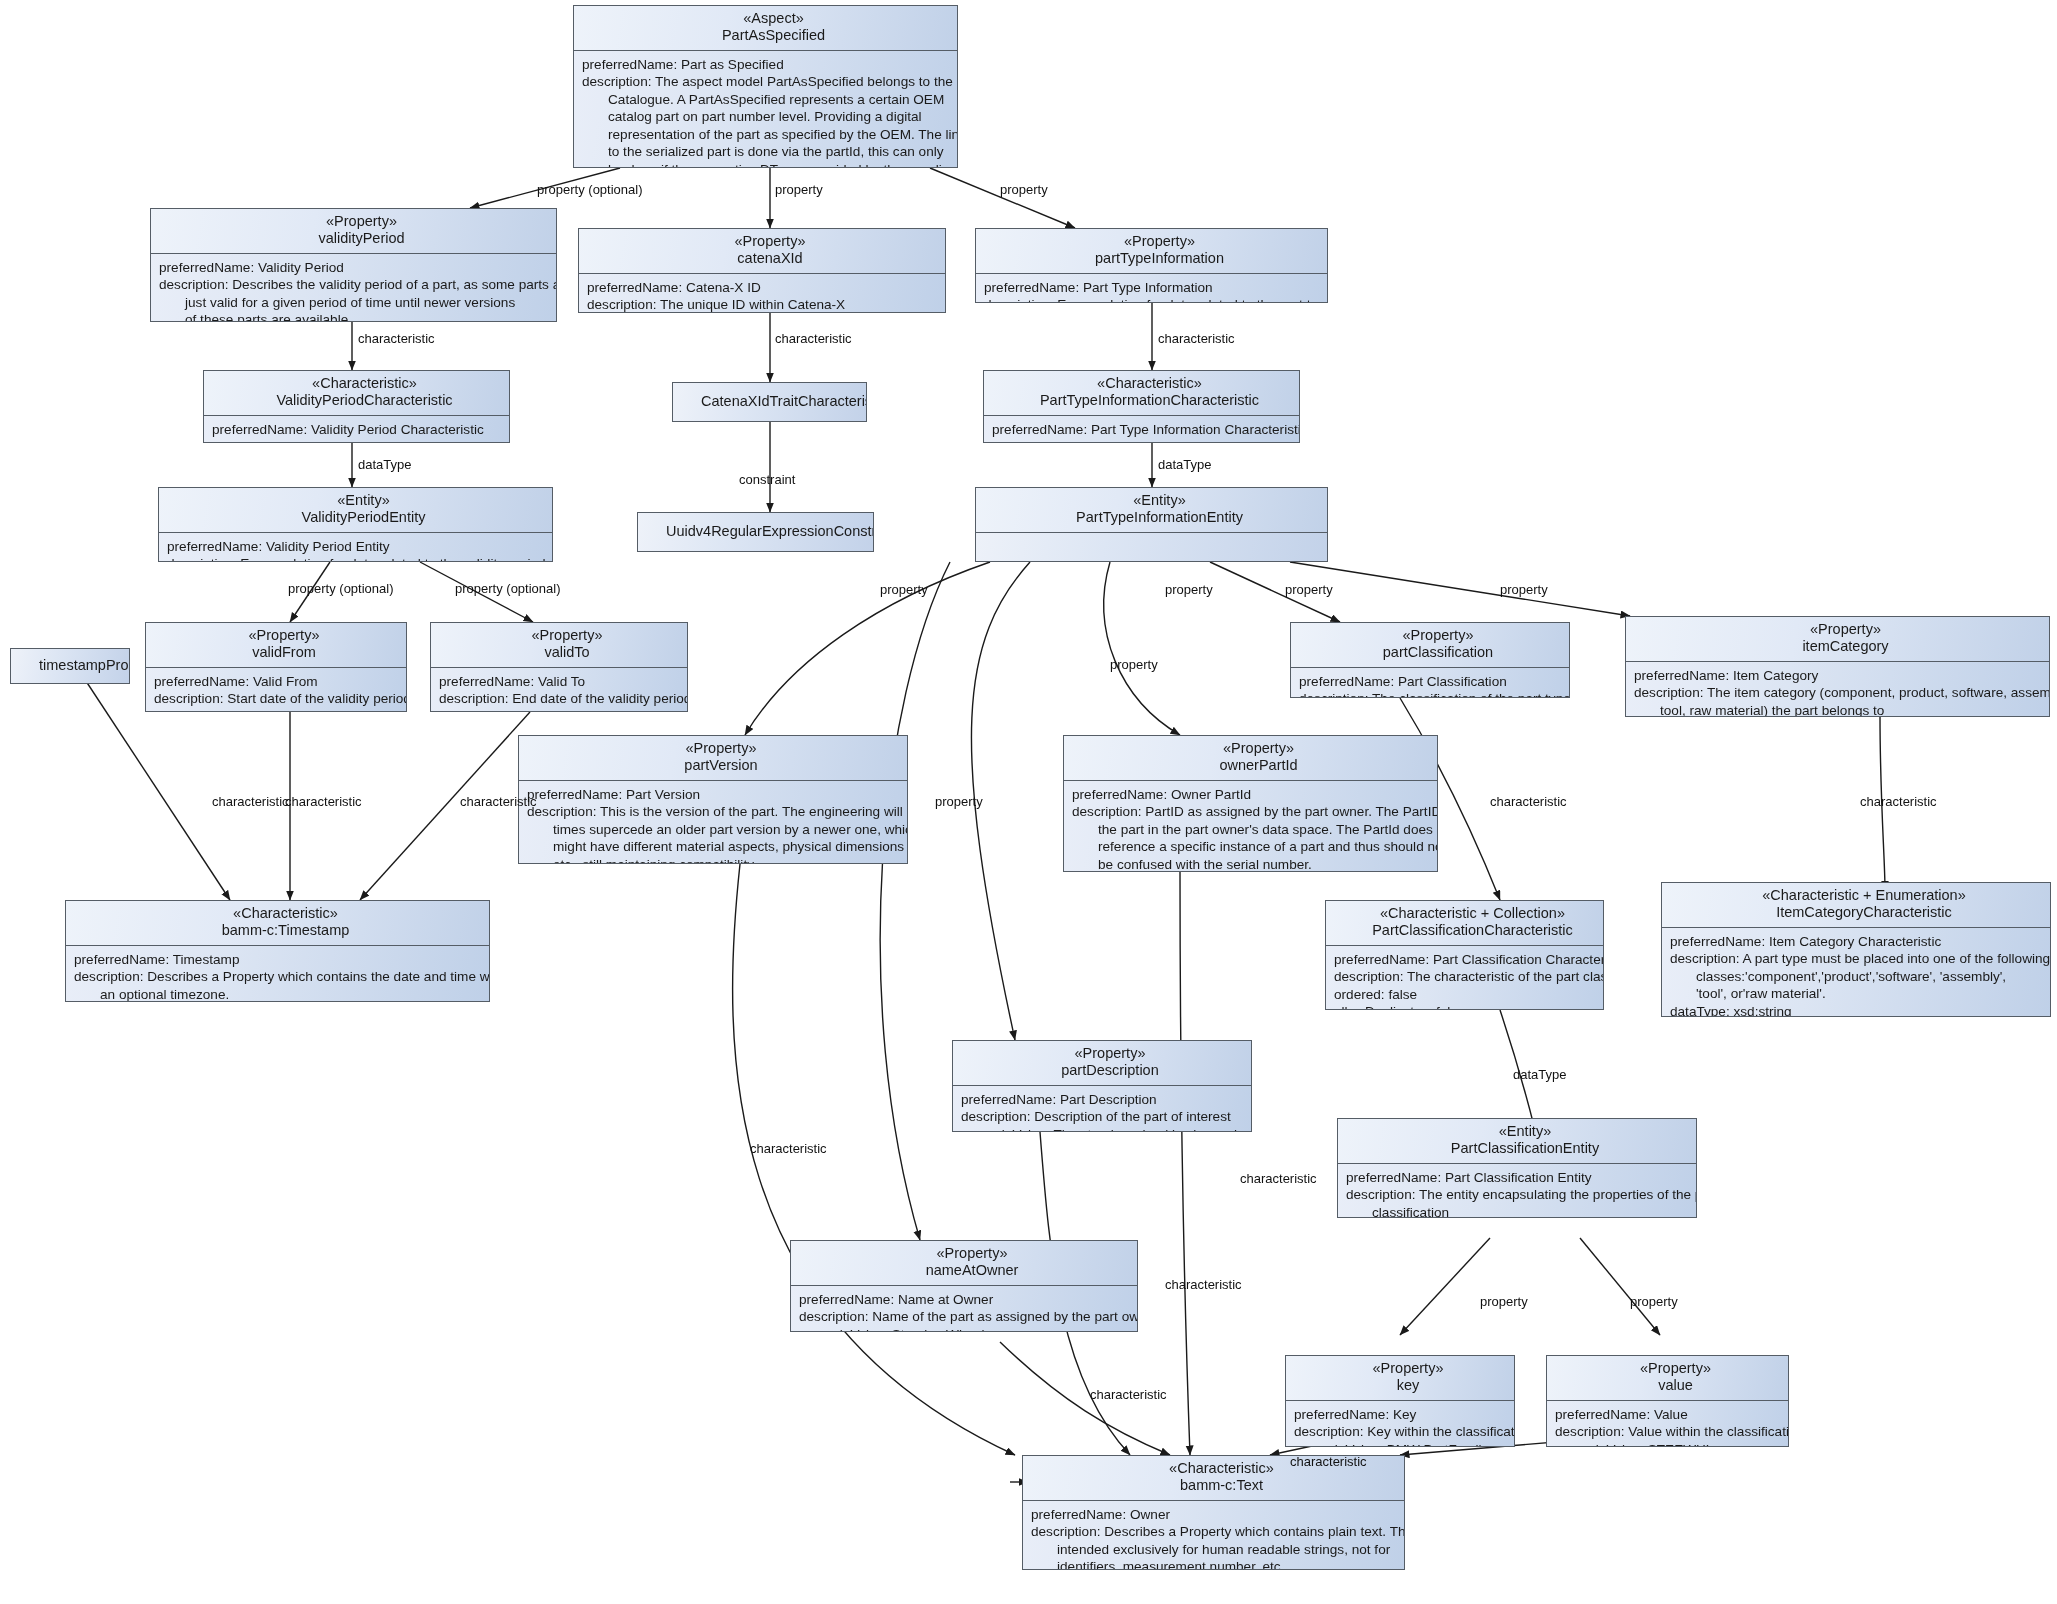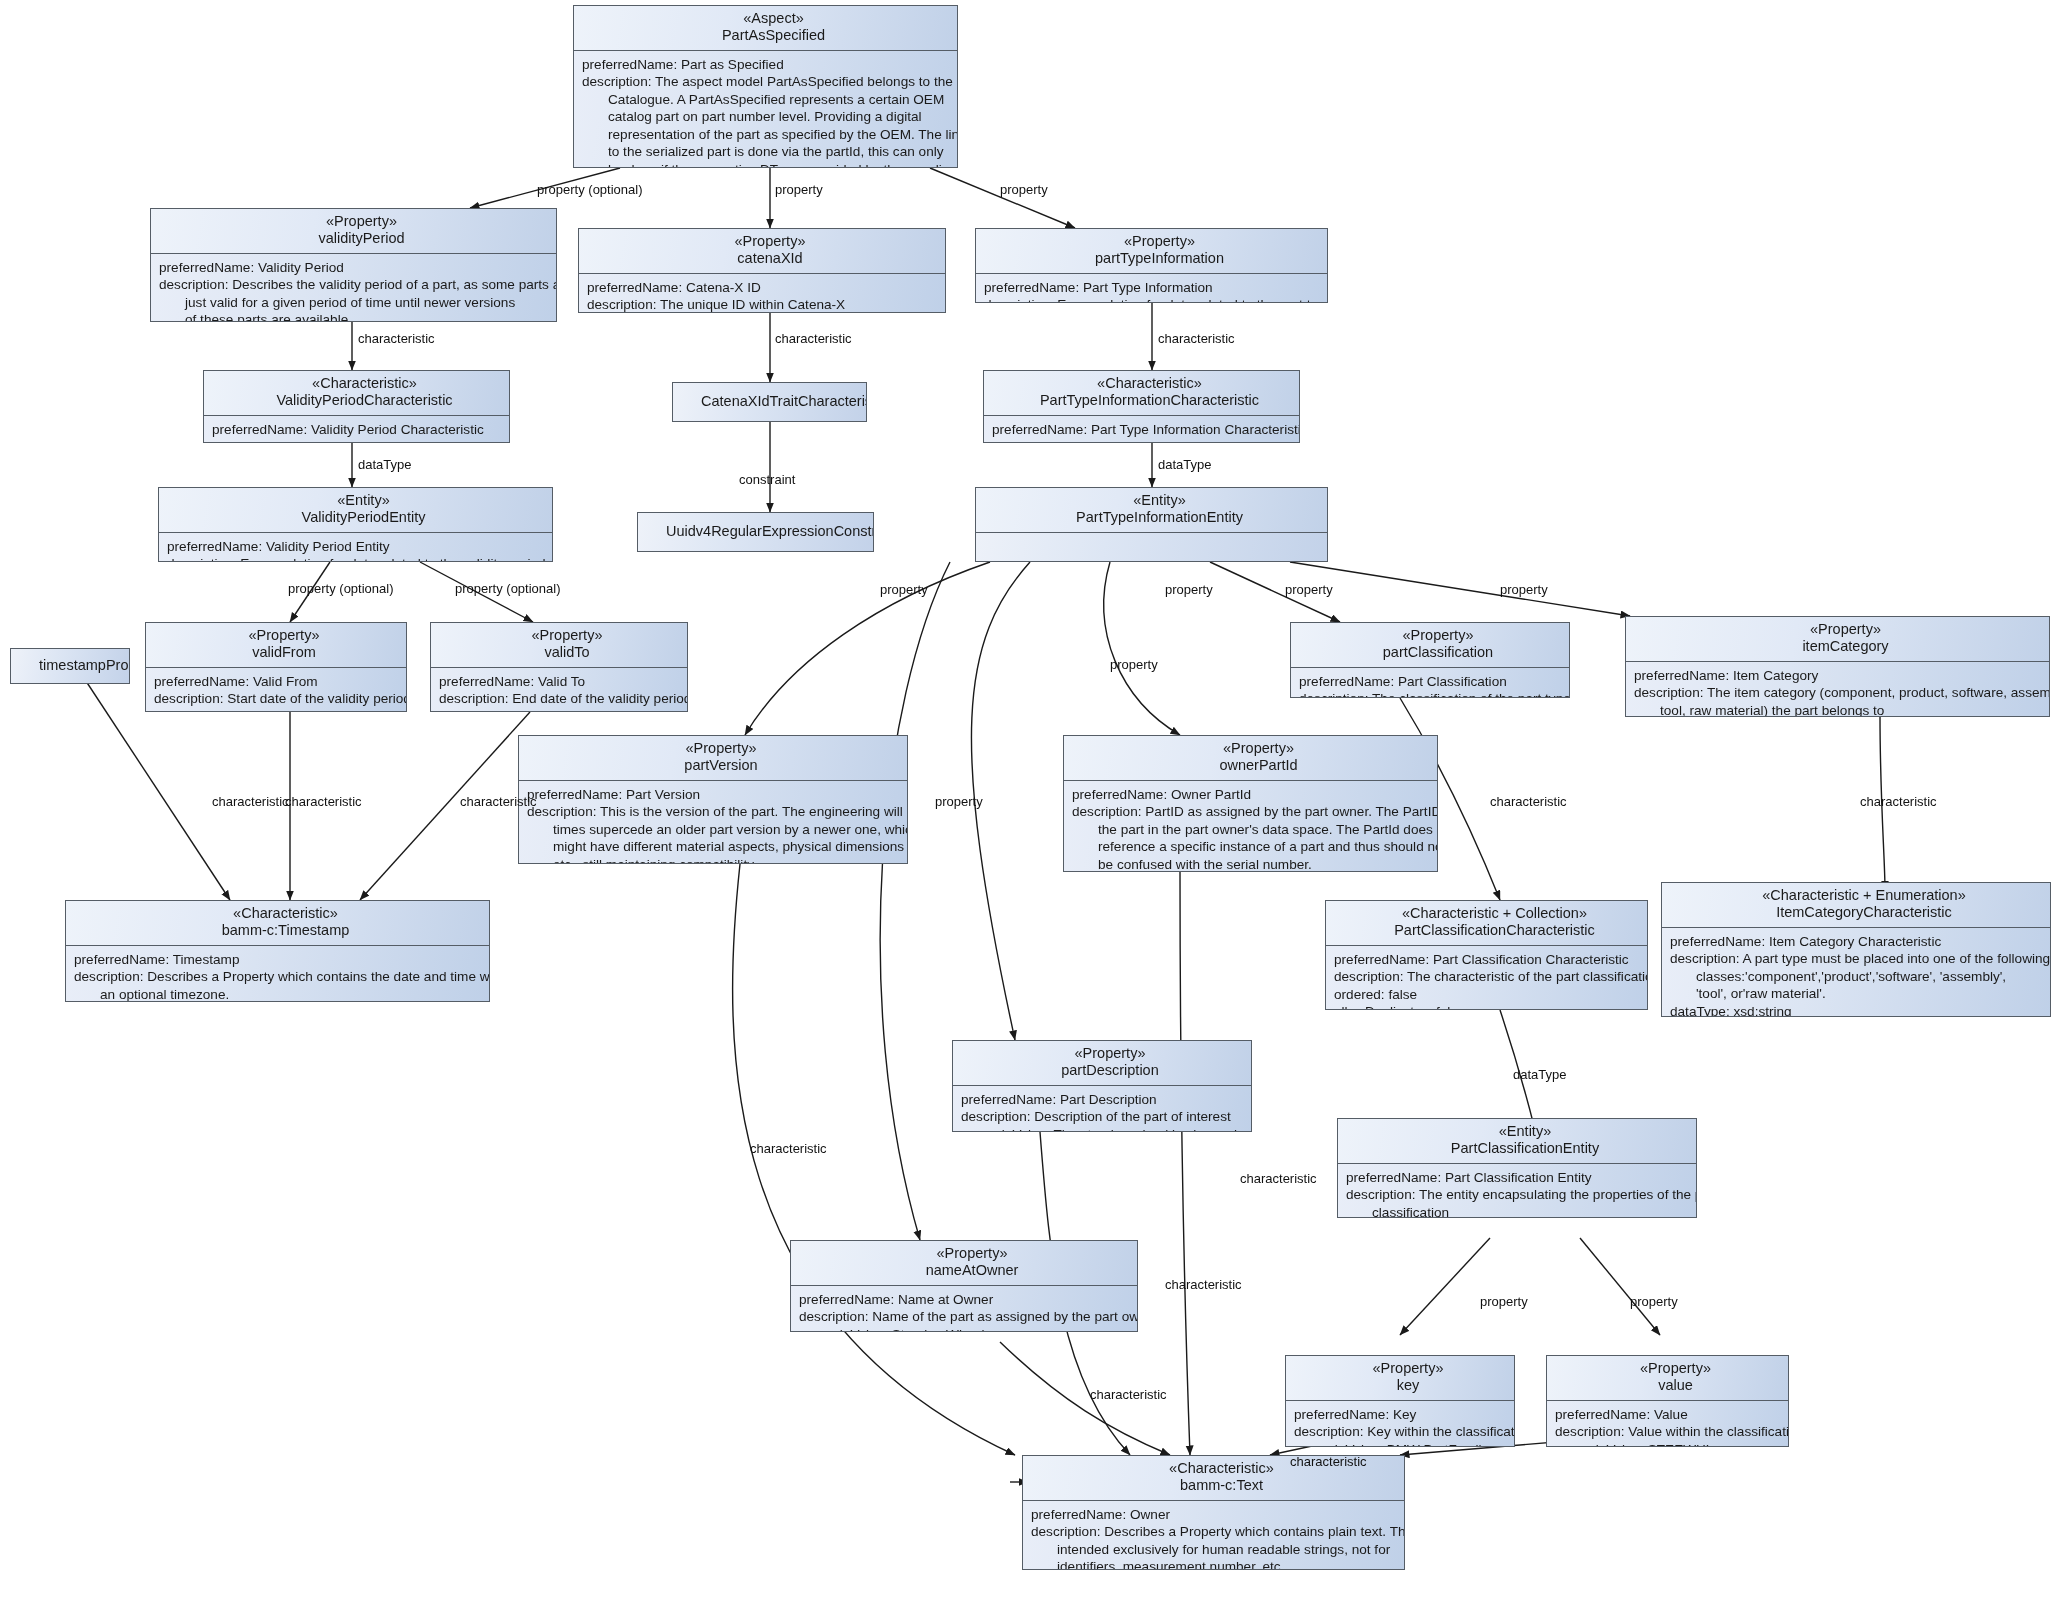--- a/index.html
+++ b/index.html
@@ -323,21 +323,21 @@
     <div class="hdr"><span>«Characteristic»</span><br><span>bamm-c:Timestamp</span></div>
     <div class="divider"></div>
     <div class="body">
       <div class="ln">preferredName: Timestamp</div>
       <div class="ln">description: Describes a Property which contains the date and time with</div>
       <div class="ln ind">an optional timezone.</div>
 
     </div>
   </div>
 
-  <div class="node" style="left:1325px; top:900px; width:323px; height:110px;">
+  <div class="node" style="left:1325px; top:900px; width:279px; height:110px;">
     <div class="hdr"><span>«Characteristic + Collection»</span><br><span>PartClassificationCharacteristic</span></div>
     <div class="divider"></div>
     <div class="body">
       <div class="ln">preferredName: Part Classification Characteristic</div>
       <div class="ln">description: The characteristic of the part classification</div>
       <div class="ln">ordered: false</div>
       <div class="ln">allowDuplicates: false</div>
     </div>
   </div>
 

